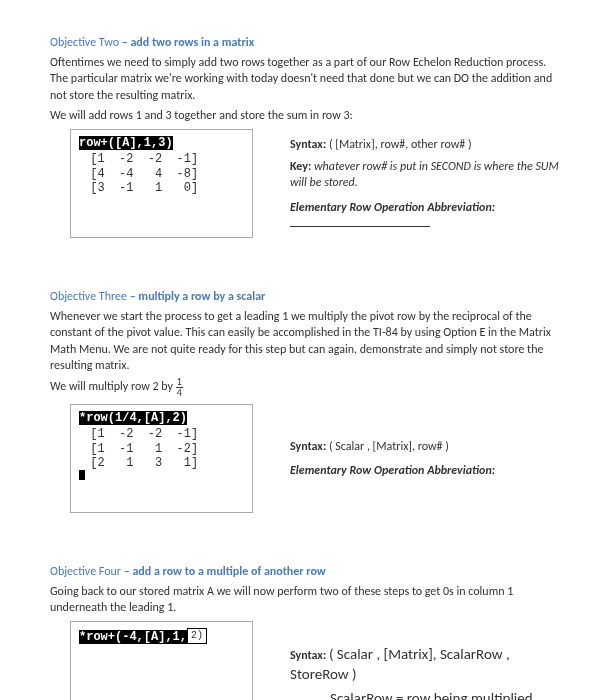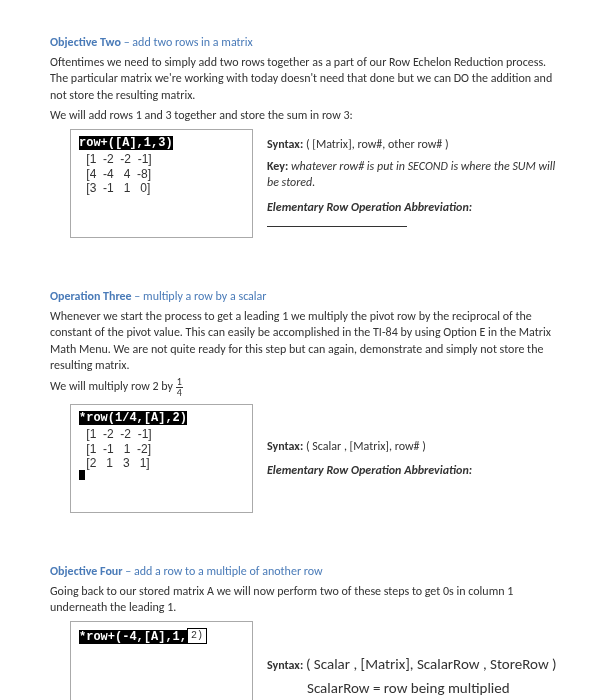--- a/index.html
+++ b/index.html
@@ -8,26 +8,26 @@
     font-family: Calibri, Arial, sans-serif;
     font-size: 12px;
     color: #333;
     background: #fff;
     width: 612px;
     box-sizing: border-box;
     line-height: 1.35;
   }
   .section-title {
     color: #4a7bb8;
-    font-weight: bold;
+    font-weight: normal;
     display: inline;
   }
   .section-subtitle {
     color: #4a7bb8;
-    font-weight: normal;
+    font-weight: bold;
   }
   .body-text {
     margin: 4px 0;
   }
   .row {
     display: flex;
     align-items: center;
     gap: 14px;
     margin: 6px 0 6px 20px;
   }
@@ -37,26 +37,27 @@
     font-family: "Courier New", monospace;
     font-size: 12px;
     min-width: 165px;
     min-height: 95px;
     line-height: 1.2;
     position: relative;
   }
   .calcbox .cmd { font-weight: bold; white-space: pre; background: #000; color: #fff; display: inline; }
   .calcbox pre {
     margin: 2px 0 0 4px;
-    font-family: Liberation Sans, sans-serif;
+    font-family: Liberation Mono, monospace;
     font-size: 12px;
   }
   .notes {
     flex: 1;
     font-size: 12px;
+    margin-left: 23px;
   }
   .notes .lbl { font-weight: bold; }
   .notes .it { font-style: italic; }
   .notes .underline {
     border-bottom: 1px solid #333;
     height: 1px;
     width: 140px;
     display: inline-block;
     margin-top: 4px;
   }
@@ -108,21 +109,21 @@
       </div>
       <div><span class="underline"></span></div>
     </div>
   </div>
 </div>
 
 <div class="spacer"></div>
 
 <div>
   <div class="body-text">
-    <span class="section-title">Operation Three</span><span class="section-subtitle"> – multiply a row by a scalar</span>
+    <span class="section-title">Objective Three</span><span class="section-subtitle"> – multiply a row by a scalar</span>
   </div>
   <div class="body-text">Whenever we start the process to get a leading 1 we multiply the pivot row by the reciprocal of the constant of the pivot value. This can easily be accomplished in the TI-84 by using Option E in the Matrix Math Menu.  We are not quite ready for this step but can again, demonstrate and simply not store the resulting matrix.</div>
   <div class="body-text">
     <span>We will multiply row 2 by </span><span class="frac"><span class="top">1</span><span class="bot">4</span></span>
   </div>
 
   <div class="row">
     <div class="calcbox">
       <span class="cmd">*row(1/4,[A],2)</span>
       <pre> [1  -2  -2  -1]

